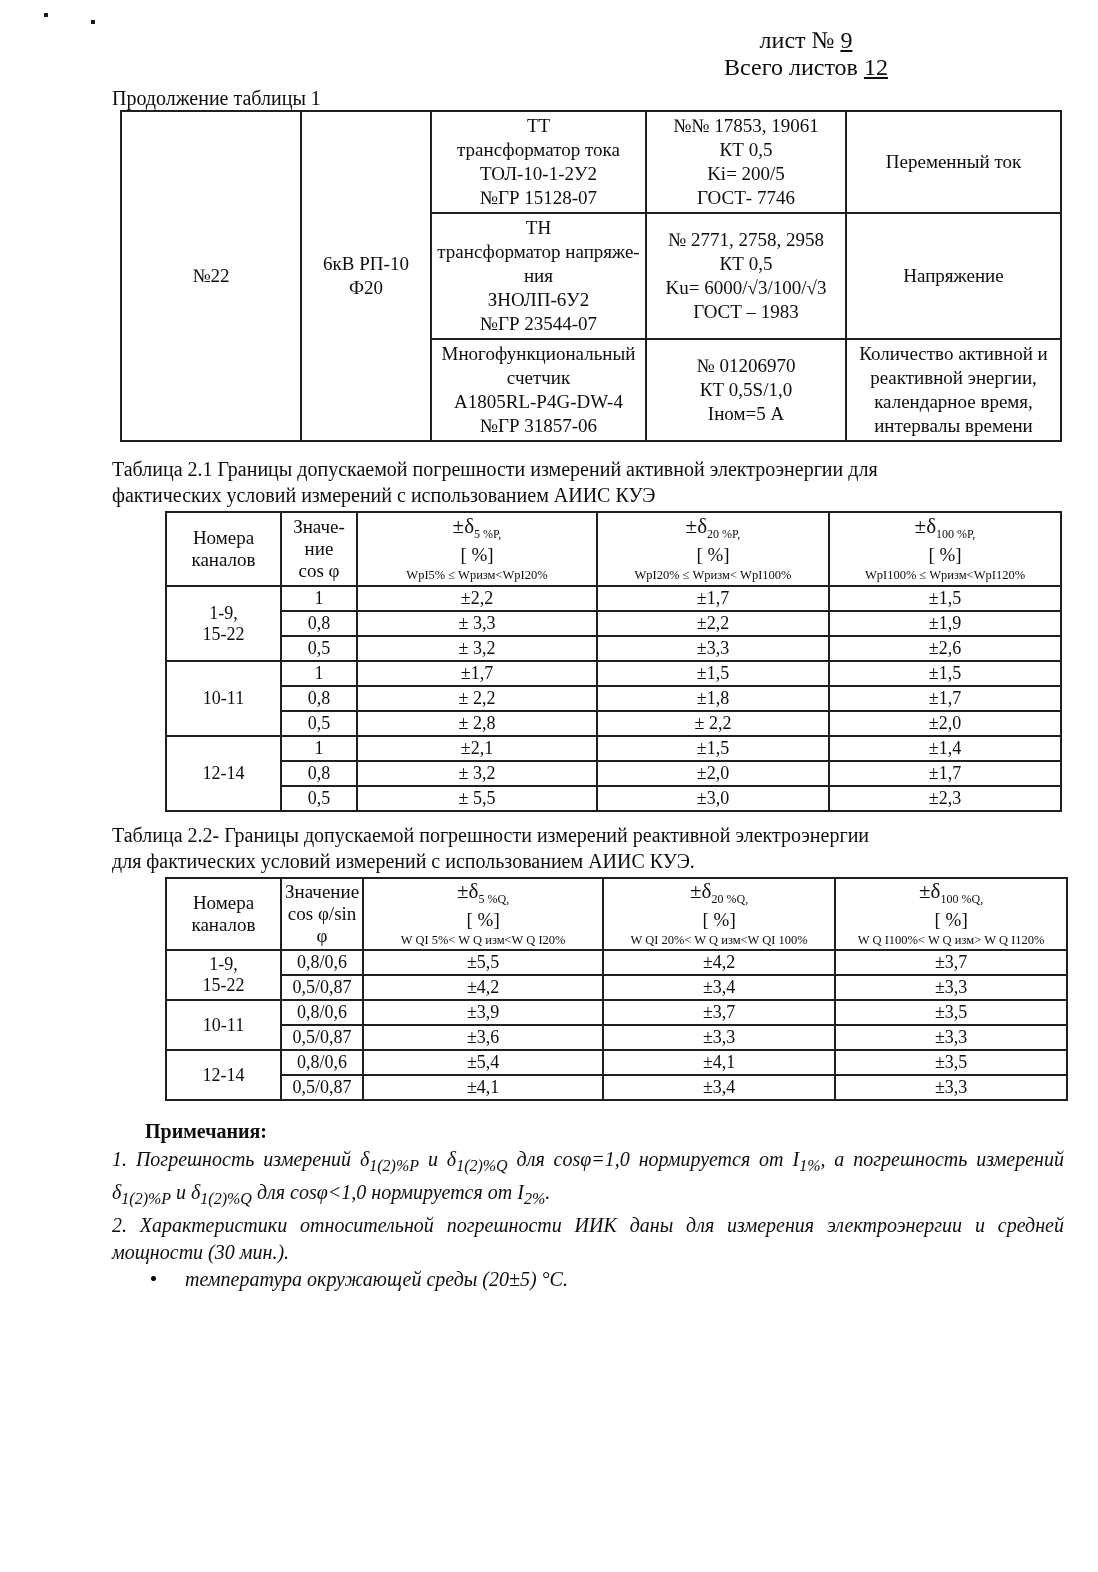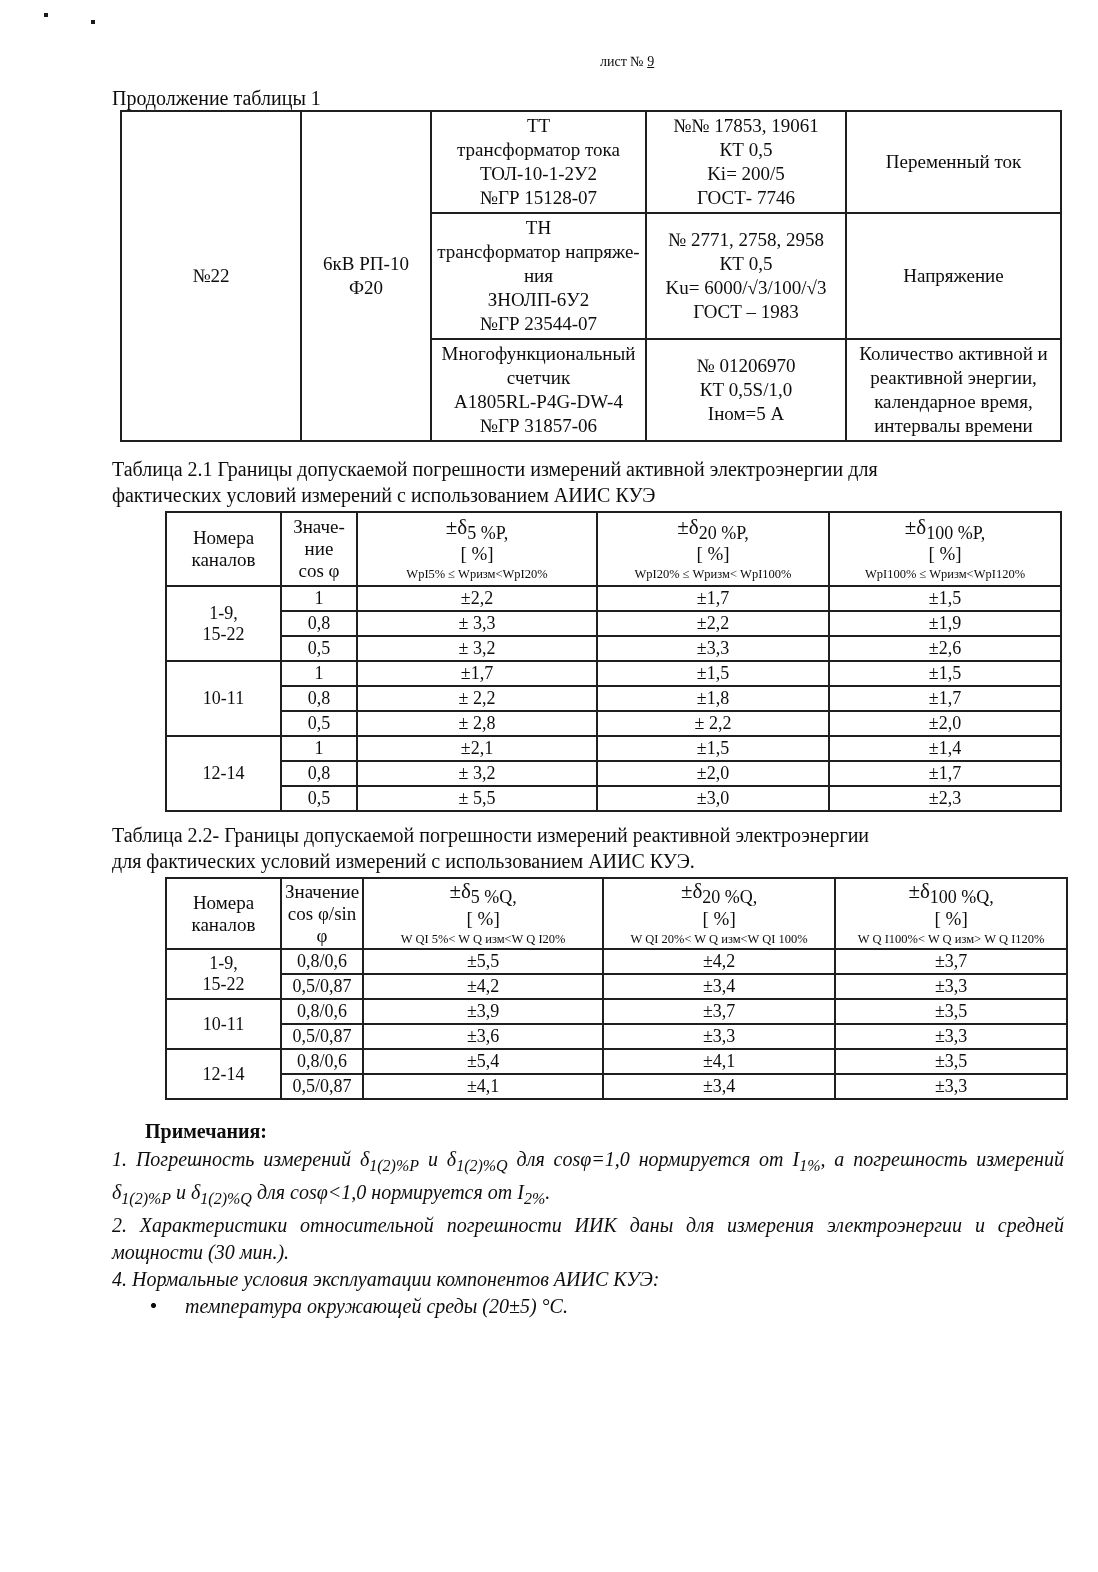--- a/index.html
+++ b/index.html
@@ -4,40 +4,40 @@
 <style>
   html,body{margin:0;padding:0;}
   body{
     width:1098px;height:1572px;background:#ffffff;position:relative;
     font-family:"Liberation Serif", serif;color:#0d0d0d;
   }
   .abs{position:absolute;}
   .speck{position:absolute;width:4px;height:4px;background:#1a1a1a;}
 
   
-  .sheet-head{left:600px;top:48px;width:412px;text-align:left;
-    font-size:14px;line-height:27px;}
+  .sheet-head{left:600px;top:27px;width:412px;text-align:center;
+    font-size:24px;line-height:27px;}
   .u{text-decoration:underline;}
 
   .caption{font-size:20px;line-height:26px;white-space:pre-line;}
 
   table{border-collapse:collapse;table-layout:fixed;background:#fff;}
   td{border:2px solid #1f1f1f;text-align:center;vertical-align:middle;
      padding:1px 3px;overflow:hidden;}
   .pre{white-space:pre-line;}
 
   
   .t1{font-size:19px;line-height:24px;}
   .t1 td{padding:2px 4px;}
 
   
   .t2{font-size:18px;line-height:21px;}
   .t2 .hdr{font-size:19px;line-height:22px;}
   .dsym{font-size:21px;line-height:22px;}
-  .dsym sub{font-size:18px;}
+  .dsym sub{font-size:12px;}
   .dunit{font-size:19px;line-height:20px;}
   .drange{font-size:12.5px;line-height:15px;margin-top:3px;}
   .t2 td.val{font-size:18px;margin-left:12px;}
 
   
   .notes{left:112px;top:1118px;width:952px;font-size:20px;line-height:27px;
     text-align:justify;}
   .notes .ntitle{font-weight:bold;font-style:normal;text-indent:33px;
     margin:0 0 1px 0;}
   .notes p{margin:0;font-style:italic;}
@@ -46,20 +46,21 @@
   .bullet .mark{position:absolute;left:38px;top:0;font-style:normal;}
 </style>
 </head>
 <body>
 
 <div class="speck" style="left:44px;top:13px;"></div>
 <div class="speck" style="left:91px;top:20px;"></div>
 
 <div class="abs sheet-head">
   <div><span>лист № </span><span class="u">9</span></div>
+  <div><span>Всего листов </span><span class="u">12</span></div>
 </div>
 
 <div class="abs caption" style="left:112px;top:85px;">Продолжение таблицы 1</div>
 
 <table class="abs t1" style="left:120px;top:110px;">
   <colgroup>
       <col style="width:180px">
       <col style="width:130px">
       <col style="width:215px">
       <col style="width:200px">
@@ -276,21 +277,20 @@
     <td class="val">±3,4</td>
     <td class="val">±3,3</td>
   </tr>
 </tbody>
   </table>
 
 <div class="abs notes">
   <p class="ntitle">Примечания:</p>
   <p><span>1. Погрешность измерений δ</span><sub>1(2)%P</sub><span> и δ</span><sub>1(2)%Q</sub><span> для cosφ=1,0 нормируется от I</span><sub>1%</sub><span>, а погрешность измерений δ</span><sub>1(2)%P</sub><span> и δ</span><sub>1(2)%Q</sub><span> для cosφ&lt;1,0 нормируется от I</span><sub>2%</sub><span>.</span></p>
   <p>2. Характеристики относительной погрешности ИИК даны для измерения электроэнергии и средней мощности (30 мин.).</p>
-  <p>4. Нормальные условия эксплуатации компонентов АИИС КУЭ:</p>
   <div class="bullet">
     <span class="mark">•</span>
   </div>
   <div class="bullet">
     <span class="mark">•</span>
     <span>температура окружающей среды (20±5) °С.</span>
   </div>
 </div>
 
 </body></html>

